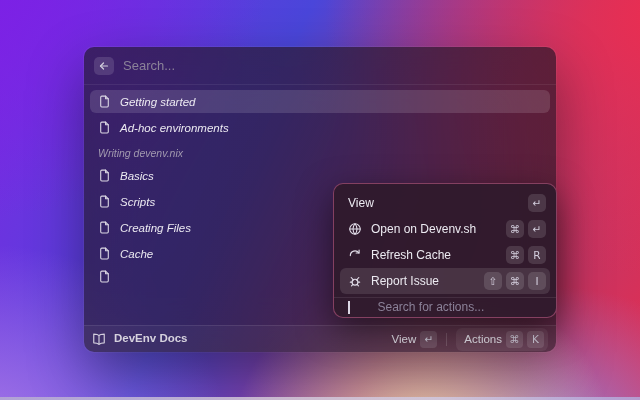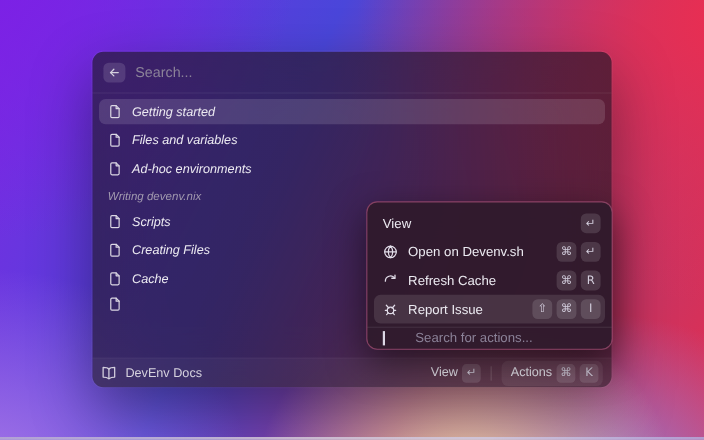--- a/index.html
+++ b/index.html
@@ -67,21 +67,21 @@
   .row.partial { align-items: flex-start; }
   .row.partial .icon { margin-top: 2px; }
 
   
   .statusbar {
     flex: 0 0 27px; height: 27px; display: flex; align-items: center;
     padding: 0 8px; border-top: 1px solid rgba(255,255,255,.09);
     background: rgba(255,255,255,.035);
     border-radius: 0 0 10px 10px;
   }
-  .app-id { display: flex; align-items: flex-end; cursor: default; }
+  .app-id { display: flex; align-items: flex-start; cursor: default; font-weight: bold; }
   .app-id .icon { width: 14px; height: 14px; color: #d3cedd; display: flex; }
   .app-id .icon svg { width: 14px; height: 14px; }
   .app-name { margin-left: 8px; font-size: 11.5px; color: #d6d2de; }
   .status-right { margin-left: auto; display: flex; align-items: center; }
   .status-action { display: flex; align-items: center; cursor: pointer; }
   .status-action .act-label { font-size: 11.5px; color: #e8e5ee; }
   .key {
     min-width: 17px; height: 17px; padding: 0 3px; margin-left: 4px;
     border-radius: 4px; background: rgba(255,255,255,.13);
     color: #d3cedd; font-size: 10.5px; line-height: 17px; text-align: center;
@@ -152,34 +152,34 @@
           </span>
         <span class="label">Getting started</span>
       </div>
       <div class="row">
         <span class="icon">
             <svg viewBox="0 0 24 24" fill="none" stroke="currentColor" stroke-width="2" stroke-linecap="round" stroke-linejoin="round">
               <path d="M14 2H7a2 2 0 0 0-2 2v16a2 2 0 0 0 2 2h10a2 2 0 0 0 2-2V7z"></path>
               <path d="M14 2v5h5"></path>
             </svg>
           </span>
-        <span class="label">Files and variables</span>
-      </div>
-      <div class="row">
-        <span class="icon">
-            <svg viewBox="0 0 24 24" fill="none" stroke="currentColor" stroke-width="2" stroke-linecap="round" stroke-linejoin="round">
-              <path d="M14 2H7a2 2 0 0 0-2 2v16a2 2 0 0 0 2 2h10a2 2 0 0 0 2-2V7z"></path>
-              <path d="M14 2v5h5"></path>
-            </svg>
-          </span>
         <span class="label">Ad-hoc environments</span>
       </div>
 
       <div class="section-title">Writing devenv.nix</div>
 
+      <div class="row">
+        <span class="icon">
+            <svg viewBox="0 0 24 24" fill="none" stroke="currentColor" stroke-width="2" stroke-linecap="round" stroke-linejoin="round">
+              <path d="M14 2H7a2 2 0 0 0-2 2v16a2 2 0 0 0 2 2h10a2 2 0 0 0 2-2V7z"></path>
+              <path d="M14 2v5h5"></path>
+            </svg>
+          </span>
+        <span class="label">Basics</span>
+      </div>
       <div class="row">
         <span class="icon">
             <svg viewBox="0 0 24 24" fill="none" stroke="currentColor" stroke-width="2" stroke-linecap="round" stroke-linejoin="round">
               <path d="M14 2H7a2 2 0 0 0-2 2v16a2 2 0 0 0 2 2h10a2 2 0 0 0 2-2V7z"></path>
               <path d="M14 2v5h5"></path>
             </svg>
           </span>
         <span class="label">Scripts</span>
       </div>
       <div class="row">

